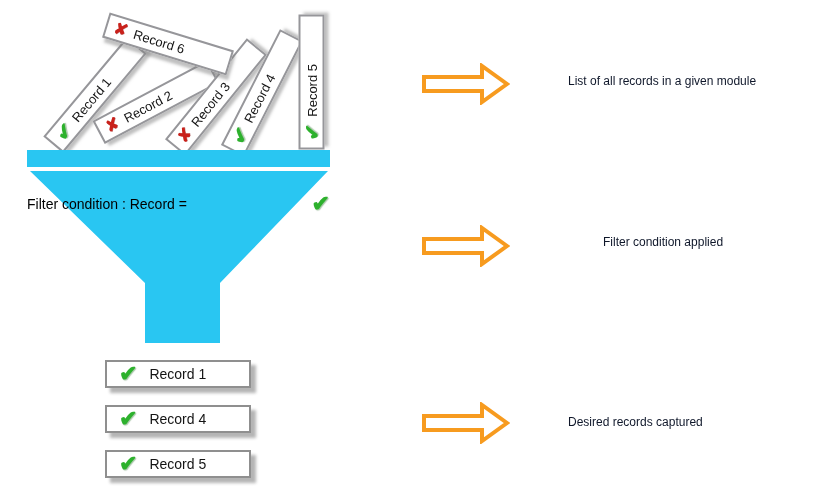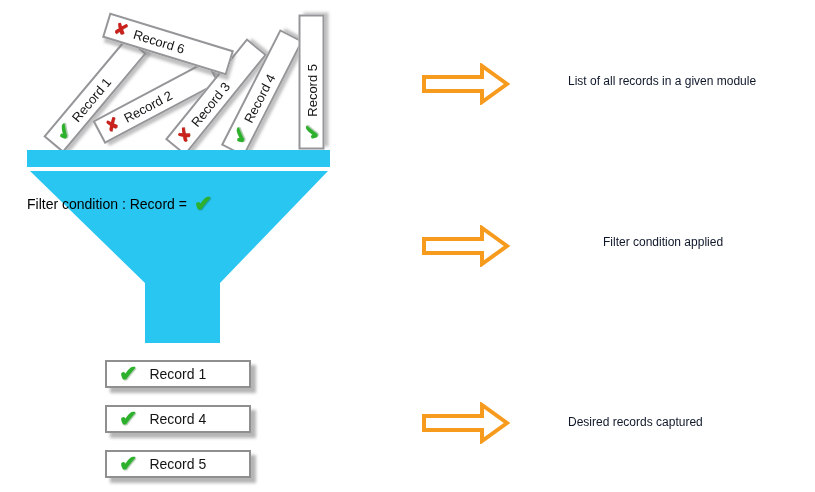--- a/index.html
+++ b/index.html
@@ -34,21 +34,21 @@
     position:absolute; left:27px; top:150px; width:303px; height:17px;
     background:#29c6f2;
   }
   .funnel-body {
     position:absolute; left:27px; top:171px; width:303px; height:172px;
     background:#29c6f2;
     clip-path:polygon(3px 0px, 301px 0px, 193px 112px, 193px 172px, 118px 172px, 118px 112px);
   }
   .funnel-label {
     position:absolute; left:27px; top:193px; width:303px;
-    display:flex; justify-content:flex-start; align-items:center; gap:7px;
+    display:flex; justify-content:space-between; align-items:center; gap:7px;
     font-size:14px; color:#000;
   }
   .funnel-label .check { font-size:22px; }
 
   
   .orec {
     position:absolute; left:105px; width:146px; height:28px; box-sizing:border-box;
     background:#ffffff; border:2px solid #8f8f8f;
     box-shadow:5px 5px 3px #b5b5b5;
     display:flex; align-items:center; gap:12px; padding-left:12px;

